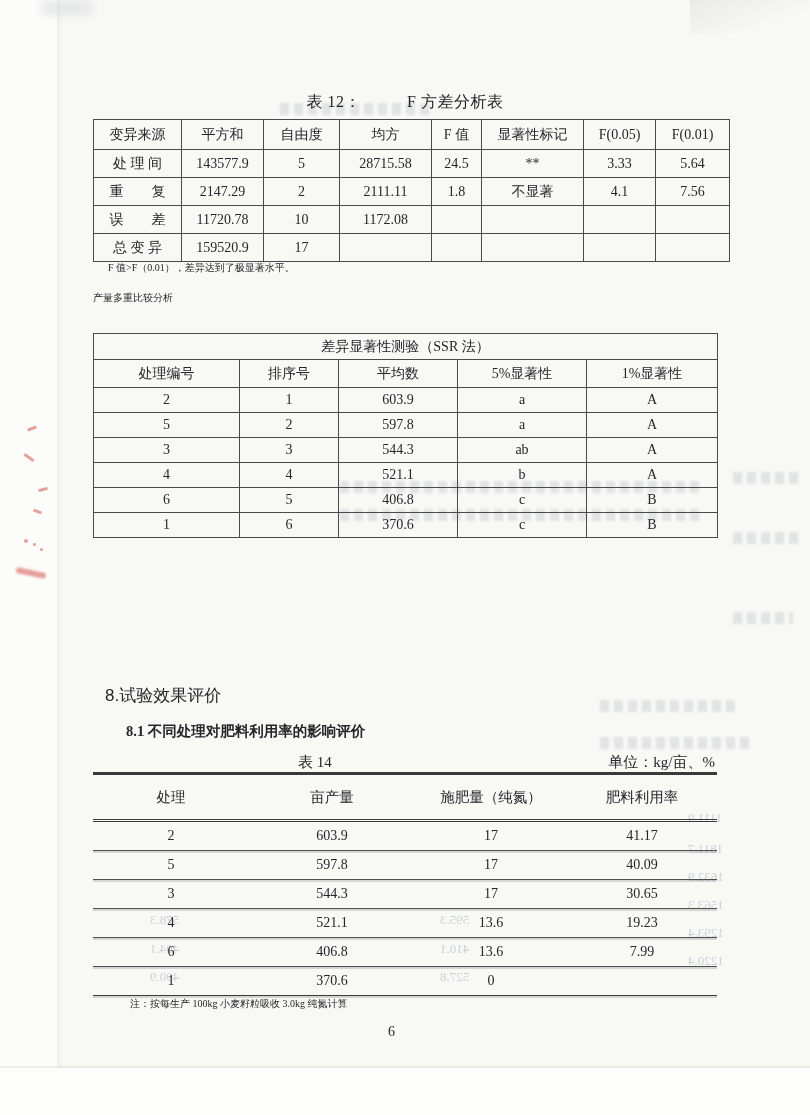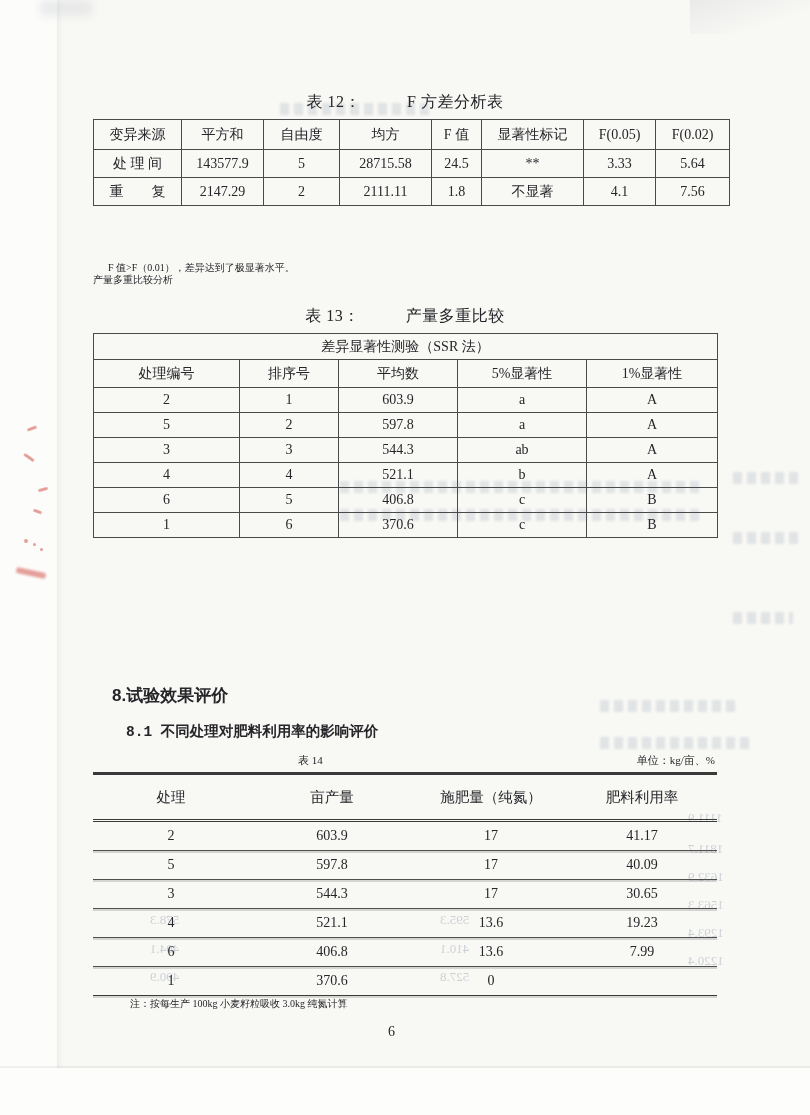--- a/index.html
+++ b/index.html
@@ -20,23 +20,23 @@
   
   .red-mark{position:absolute;background:rgba(211,84,74,.55);border-radius:2px;filter:blur(.4px);}
   
   .ghost{position:absolute;transform:scaleX(-1);color:#a9b2bd;opacity:.55;font-size:13px;filter:blur(.7px);
     font-family:"Liberation Serif",serif;}
   .smudge{position:absolute;height:12px;opacity:.45;filter:blur(1.3px);
     background:repeating-linear-gradient(90deg,rgba(150,160,175,.5) 0 9px,rgba(150,160,175,0) 9px 14px);}
   
   .tbl-caption{position:absolute;left:0;width:810px;text-align:center;font-size:16px;letter-spacing:.5px;}
   .tbl-caption .cap-label{margin-right:46px;}
-  .heading-1{position:absolute;left:112px;top:684px;font-family:"Liberation Sans",sans-serif;
-    font-weight:700;font-size:17px;}
-  .heading-2{position:absolute;left:126px;top:722px;font-family:Liberation Mono, monospace;
+  .heading-1{position:absolute;left:105px;top:684px;font-family:"Liberation Sans",sans-serif;
+    font-weight:400;font-size:17px;}
+  .heading-2{position:absolute;left:126px;top:722px;font-family:Liberation Serif, serif;
     font-weight:700;font-size:14.5px;}
   .note-line{position:absolute;font-size:10px;}
   
   table{border-collapse:collapse;table-layout:fixed;}
   .grid-table{position:absolute;border:1.5px solid #3c3c3c;padding-left:44px;}
   .grid-table th,.grid-table td{border:1px solid #4a4a4a;text-align:center;font-size:14px;
     font-weight:400;padding:0;overflow:hidden;white-space:nowrap;}
   .t12{left:93px;top:119px;width:636px;}
   .t12 th{height:29px;}
   .t12 td{height:27px;}
@@ -47,21 +47,21 @@
   
   .body-para{position:absolute;left:93px;top:524px;width:628px;font-size:15.8px;line-height:31px;
     text-align:justify;text-indent:2em;}
   
   .t14{position:absolute;left:93px;top:772px;width:624px;}
   .t14 th{border-top:3px solid #3a3a3a;border-bottom:3px double #3a3a3a;height:44px;
     font-size:14.5px;font-weight:400;text-align:center;padding:0;}
   .t14 td{height:28px;font-size:14px;text-align:center;padding:0;
     border-bottom:1px solid #4f4f4f;box-shadow:0 2px 0 rgba(85,85,85,.22);}
   .t14 tr:last-child td{border-bottom:1.5px solid #3a3a3a;}
-  .t14-cap{position:absolute;font-size:11px;}
+  .t14-cap{position:absolute;font-size:15px;}
   .page-num{position:absolute;left:388px;top:1024px;font-size:14px;}
 </style>
 </head>
 <body>
 
 <div class="page">
 
   <div class="left-margin"></div>
   <div class="tr-corner"></div>
   <div class="top-smudge"></div>
@@ -116,21 +116,21 @@
     </colgroup>
     <thead>
       <tr>
         <th>变异来源</th>
         <th>平方和</th>
         <th>自由度</th>
         <th>均方</th>
         <th>F 值</th>
         <th>显著性标记</th>
         <th>F(0.05)</th>
-        <th>F(0.02)</th>
+        <th>F(0.01)</th>
       </tr>
     </thead>
     <tbody>
         <tr>
           <td>处 理 间</td>
           <td>143577.9</td>
           <td>5</td>
           <td>28715.58</td>
           <td>24.5</td>
           <td>**</td>
@@ -140,29 +140,46 @@
         <tr>
           <td>重　　复</td>
           <td>2147.29</td>
           <td>2</td>
           <td>2111.11</td>
           <td>1.8</td>
           <td>不显著</td>
           <td>4.1</td>
           <td>7.56</td>
         </tr>
+        <tr>
+          <td>误　　差</td>
+          <td>11720.78</td>
+          <td>10</td>
+          <td>1172.08</td>
+          <td></td>
+          <td></td>
+          <td></td>
+          <td></td>
+        </tr>
+        <tr>
+          <td>总 变 异</td>
+          <td>159520.9</td>
+          <td>17</td>
+          <td></td>
+          <td></td>
+          <td></td>
+          <td></td>
+          <td></td>
+        </tr>
       </tbody>
   </table>
 
   <div class="note-line" style="left:108px;top:261px">F 值&gt;F（0.01），差异达到了极显著水平。</div>
-  <div class="note-line" style="left:93px;top:273px">产量多重比较分析</div>
-
-  <div class="tbl-caption" style="top:306px">
-    <span class="cap-label">表 13：</span><span>产量多重比较</span>
-  </div>
+  <div class="note-line" style="left:93px;top:291px">产量多重比较分析</div>
+
 
   <table class="grid-table t13">
     <colgroup>
       <col style="width:146px">
         <col style="width:99px">
         <col style="width:119px">
         <col style="width:129px">
         <col style="width:131px">
     </colgroup>
     <thead>

